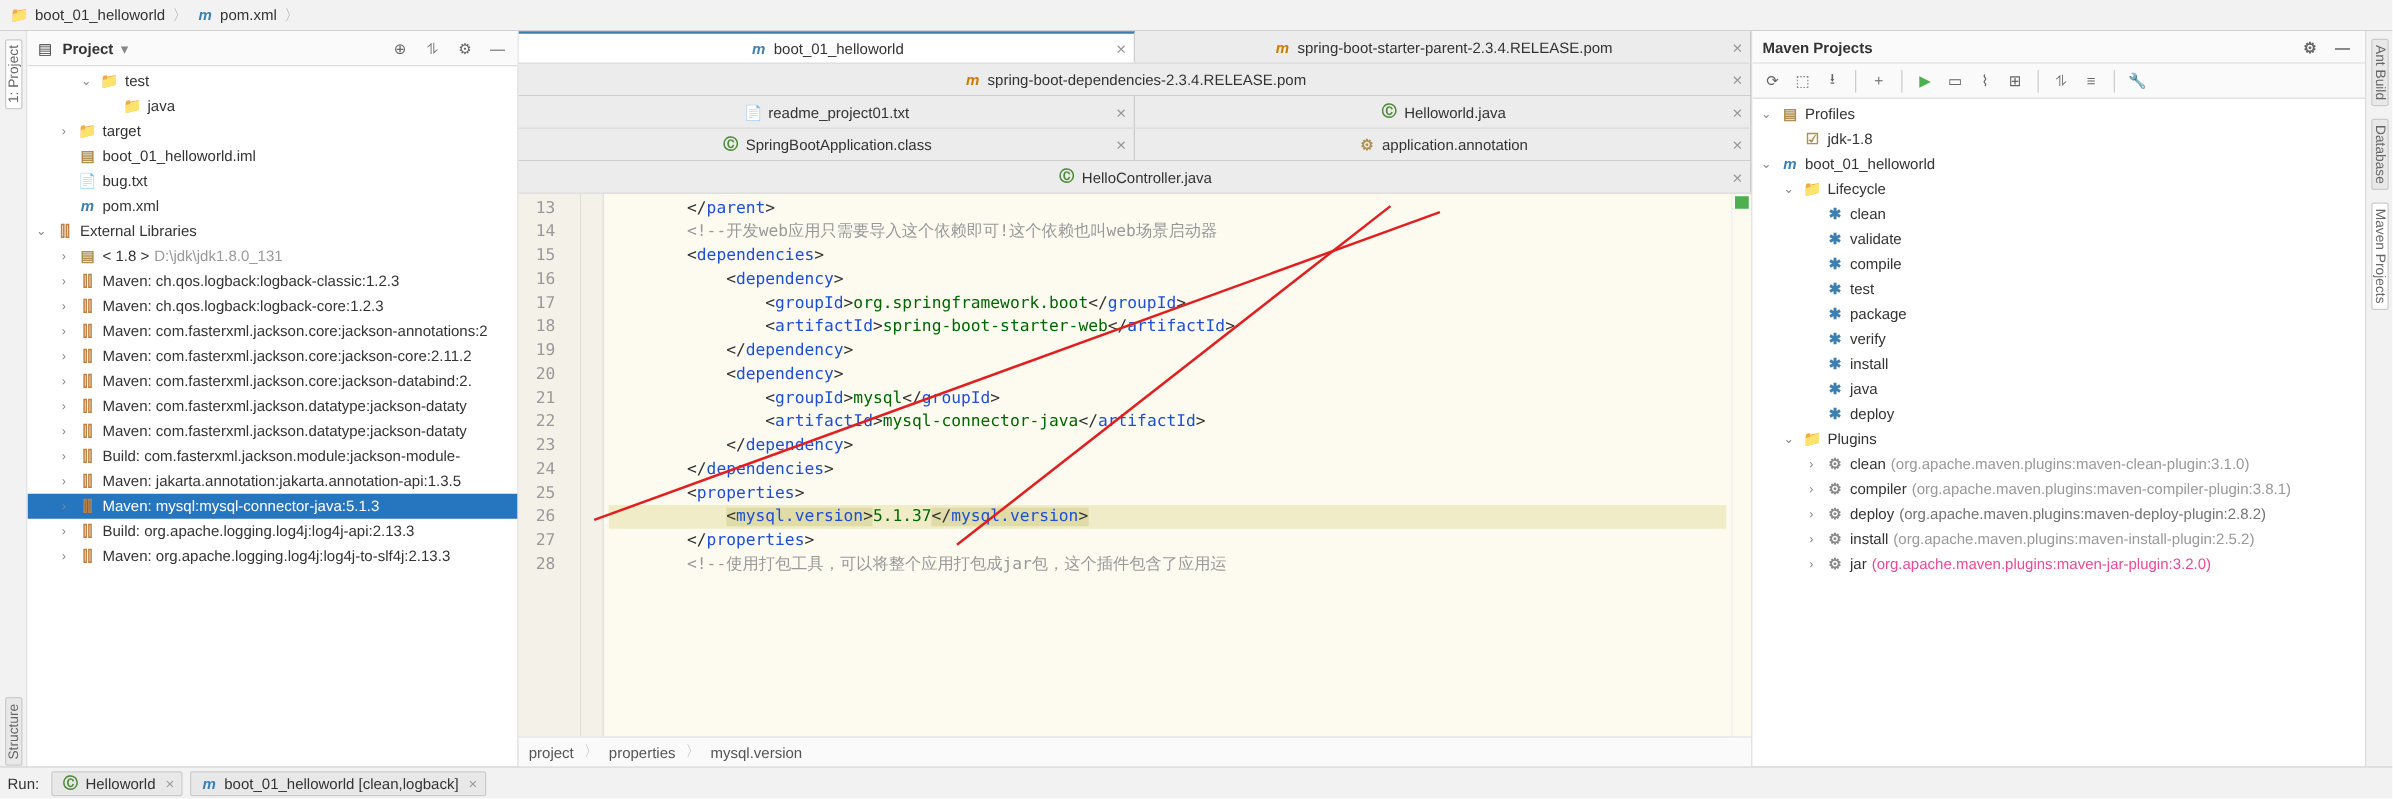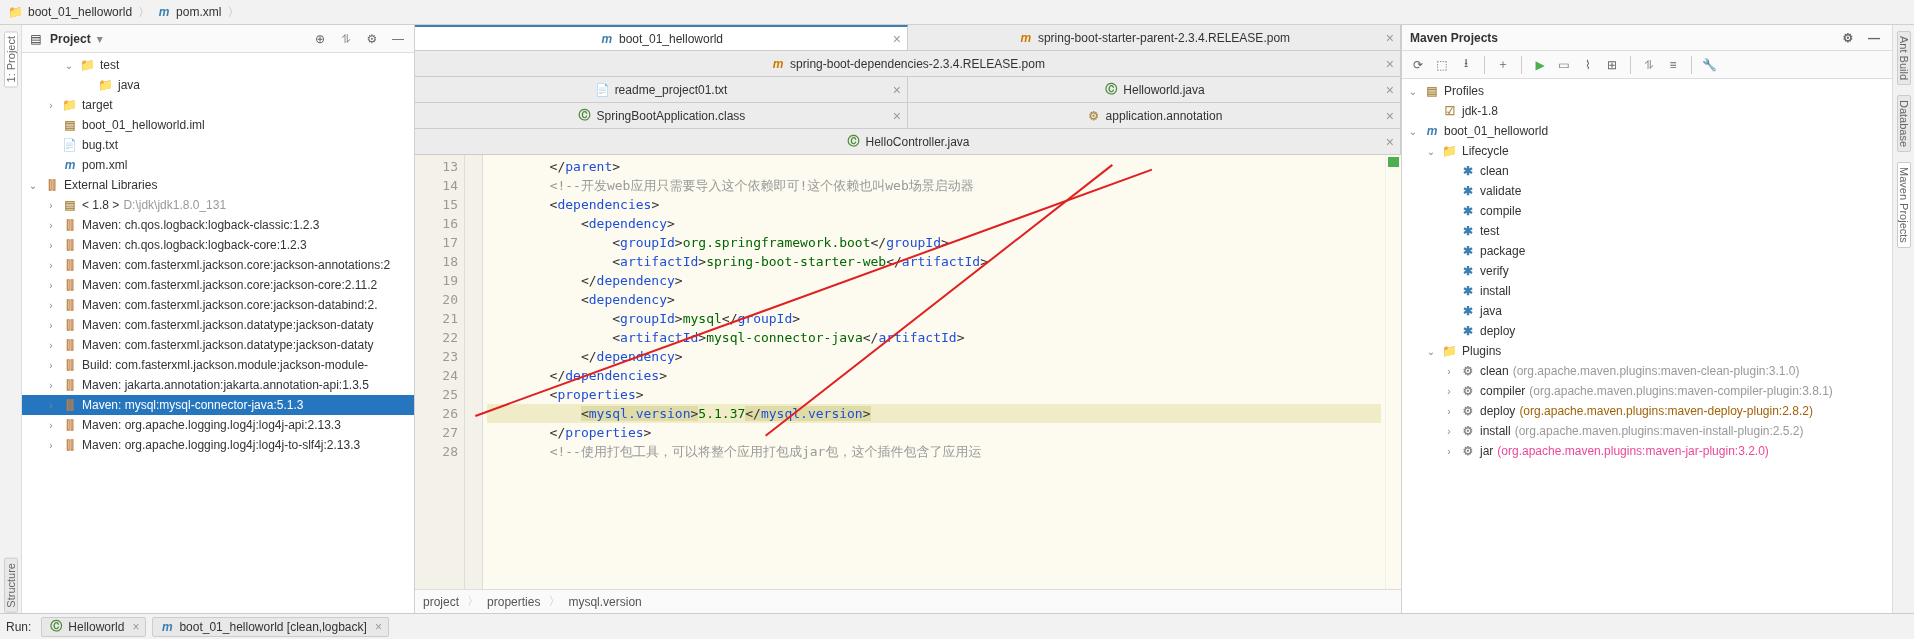--- a/index.html
+++ b/index.html
@@ -22,21 +22,21 @@
 .node{display:flex;align-items:center;height:20px;padding-right:6px;white-space:nowrap;gap:4px}
 .node.sel{background:#2675bf;color:#fff}
 .arrow{width:14px;text-align:center;color:#888;font-size:10px}
 .lvl0{padding-left:4px}.lvl1{padding-left:22px}.lvl2{padding-left:40px}.lvl3{padding-left:58px}
 .center{flex:1;min-width:0;display:flex;flex-direction:column}
 .tabsrow{display:flex;background:#ececec;border-bottom:1px solid #ccc;height:26px}
 .tab{display:flex;align-items:center;gap:4px;padding:0 8px;border-right:1px solid #ccc;background:#ececec;white-space:nowrap;flex:1;justify-content:center;position:relative;font-size:12px}
 .tab.active{background:#fff;border-top:2px solid #3c7fb1}
 .tab .close{color:#999;font-size:14px;position:absolute;right:6px}
 .editor-wrap{flex:1;display:flex;overflow:hidden;background:#fdfbf0}
-.gutter{width:50px;background:#f4f2e8;border-right:1px solid #ddd;text-align:right;padding-right:6px;color:#999;font-family:Consolas,monospace;font-size:13px;line-height:19px;padding-top:2px}
+.gutter{width:50px;background:#f4f2e8;border-right:1px solid #ddd;text-align:center;padding-right:6px;color:#999;font-family:Consolas,monospace;font-size:13px;line-height:19px;padding-top:2px}
 .marks{width:18px;background:#f4f2e8;border-right:1px solid #ddd}
 .code{flex:1;font-family:Consolas,monospace;font-size:13px;line-height:19px;padding:2px 4px;white-space:pre;overflow:hidden;position:relative}
 .tag{color:#1d4ed8}.cm{color:#999}.val{color:#006600}
 .hl{background:#e0dca8}
 .rstrip{width:16px;background:#fdfbf0;border-left:1px solid #eee}
 .bcpath{height:24px;border-top:1px solid #ddd;background:#fafafa;display:flex;align-items:center;padding:0 8px;gap:8px;color:#555}
 .maven{width:490px}
 .mv-hdr{height:26px;display:flex;align-items:center;padding:0 8px;gap:6px;border-bottom:1px solid #ddd;background:#fafafa;font-weight:bold}
 .mv-toolbar{height:28px;display:flex;align-items:center;gap:4px;padding:0 6px;border-bottom:1px solid #ddd;background:#fafafa}
 .mv-toolbar .sep{width:1px;height:18px;background:#ccc;margin:0 4px}
@@ -164,21 +164,21 @@
           <span>Maven: jakarta.annotation:jakarta.annotation-api:1.3.5</span>
         </div>
         <div class="node lvl1 sel">
           <span class="arrow">›</span>
           <span class="ico" style="color:#c08040;font-weight:bold;font-style:normal">⫿⫿</span>
           <span>Maven: mysql:mysql-connector-java:5.1.3</span>
         </div>
         <div class="node lvl1">
           <span class="arrow">›</span>
           <span class="ico" style="color:#c08040;font-weight:bold;font-style:normal">⫿⫿</span>
-          <span>Maven: org.apache.logging.log4j:log4j-api:2.13.3</span>
+          <span>Build: org.apache.logging.log4j:log4j-api:2.13.3</span>
         </div>
         <div class="node lvl1">
           <span class="arrow">›</span>
           <span class="ico" style="color:#c08040;font-weight:bold;font-style:normal">⫿⫿</span>
           <span>Maven: org.apache.logging.log4j:log4j-to-slf4j:2.13.3</span>
         </div>
       </div>
   </div>
 
   <div class="center panel" style="border-right:1px solid #d0d0d0">
@@ -358,21 +358,21 @@
         <div class="node lvl2">
           <span class="arrow">›</span>
           <span class="ico" style="color:#888;font-weight:bold;font-style:normal">⚙</span>
           <span>compiler</span>
           <span style="color:#999"> (org.apache.maven.plugins:maven-compiler-plugin:3.8.1)</span>
         </div>
         <div class="node lvl2">
           <span class="arrow">›</span>
           <span class="ico" style="color:#888;font-weight:bold;font-style:normal">⚙</span>
           <span>deploy</span>
-          <span style="color:#a16207"> (org.apache.maven.plugins:maven-deploy-plugin:2.8.2)</span>
+          <span style="color:#737373"> (org.apache.maven.plugins:maven-deploy-plugin:2.8.2)</span>
         </div>
         <div class="node lvl2">
           <span class="arrow">›</span>
           <span class="ico" style="color:#888;font-weight:bold;font-style:normal">⚙</span>
           <span>install</span>
           <span style="color:#999"> (org.apache.maven.plugins:maven-install-plugin:2.5.2)</span>
         </div>
         <div class="node lvl2">
           <span class="arrow">›</span>
           <span class="ico" style="color:#888;font-weight:bold;font-style:normal">⚙</span>

